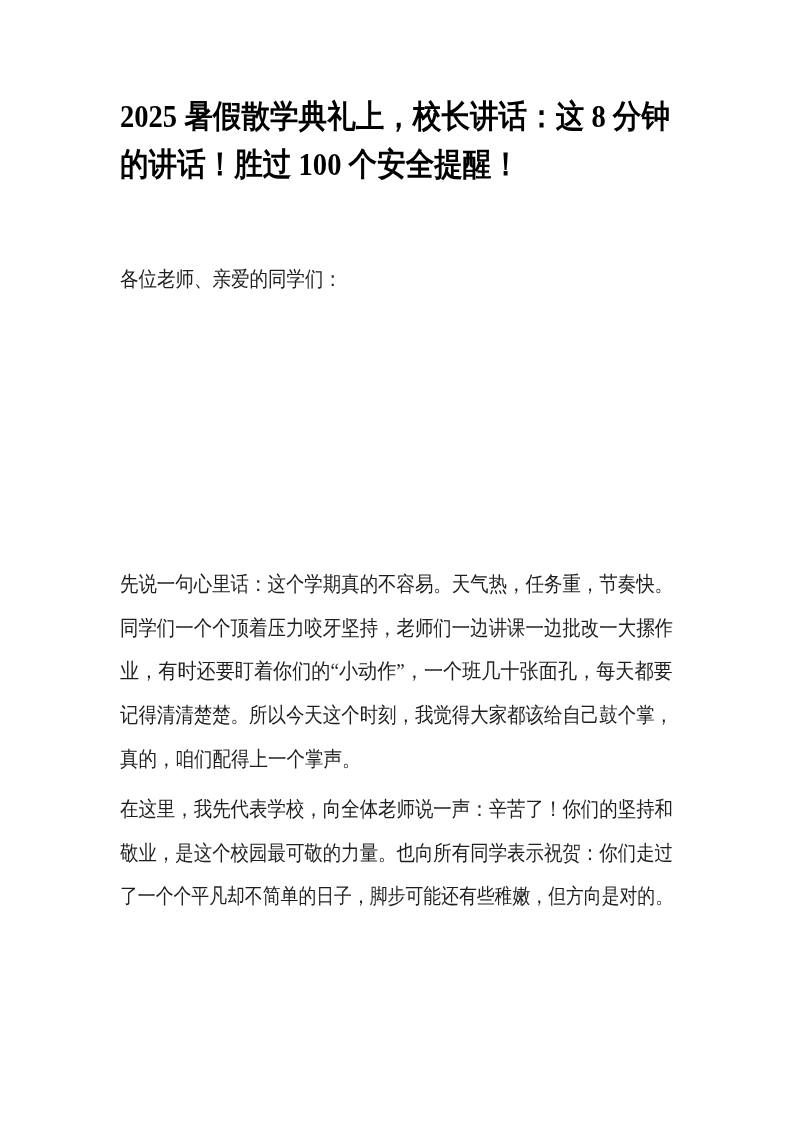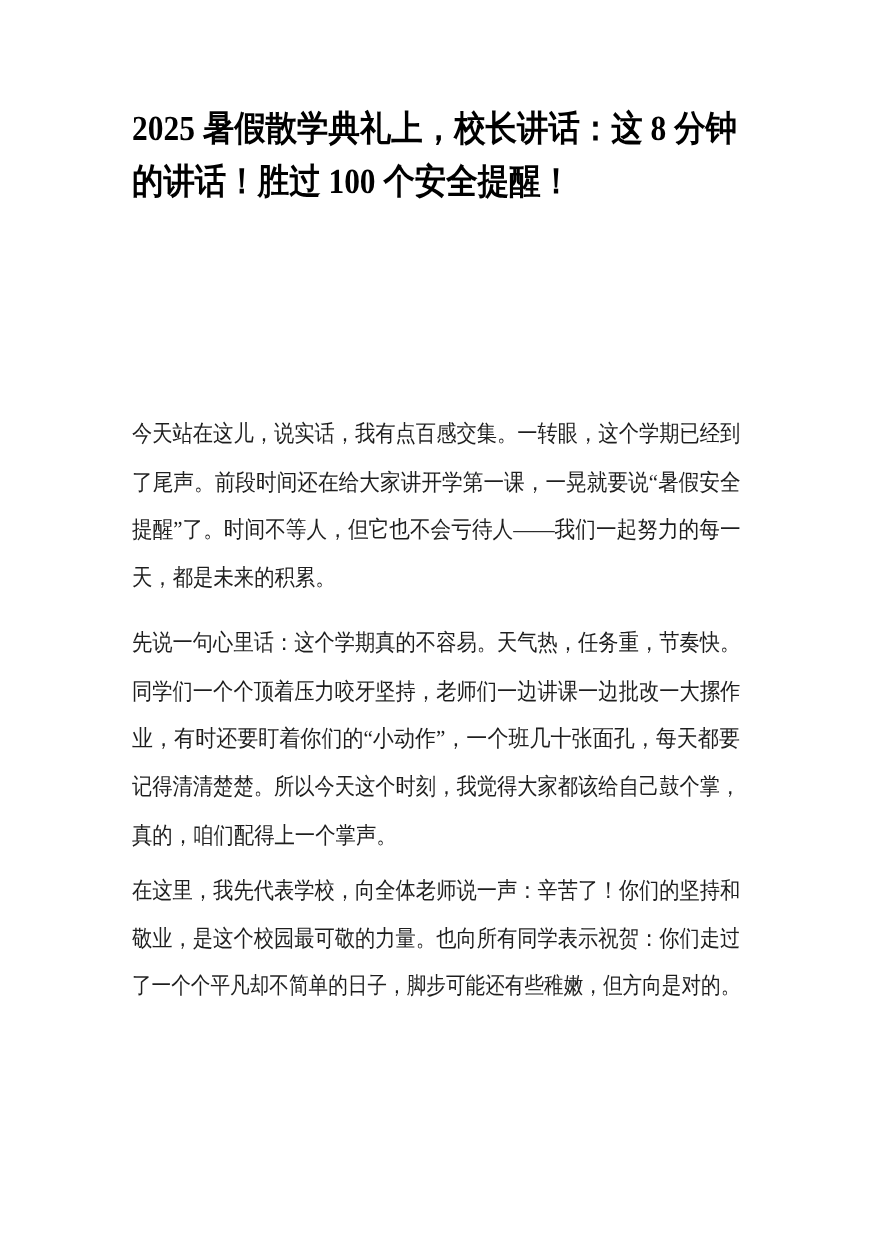--- a/index.html
+++ b/index.html
@@ -49,25 +49,22 @@
 </head>
 <body>
 
 <div class="page">
 
   <h1 class="doc-title">
     <div class="tline" style="transform: scaleX(0.892857);">2025 暑假散学典礼上，校长讲话：这 8 分钟</div>
     <div class="tline" style="transform: scaleX(0.892857);">的讲话！胜过 100 个安全提醒！</div>
   </h1>
 
-  <div class="para" style="top:373px">
-      <div class="line" style="transform: scaleX(0.877778);">今天站在这儿，说实话，我有点百感交集。一转眼，这个学期已经到</div>
-      <div class="line" style="transform: scaleX(0.894822);">了尾声。前段时间还在给大家讲开学第一课，一晃就要说“暑假安全</div>
-      <div class="line" style="transform: scaleX(0.894822);">提醒”了。时间不等人，但它也不会亏待人——我们一起努力的每一</div>
-      <div class="line" style="transform: scaleX(0.881263);">天，都是未来的积累。</div>
+  <div class="para" style="top:258px">
+      <div class="line" style="transform: scaleX(0.881263);">各位老师、亲爱的同学们：</div>
     </div>
   <div class="para" style="top:563px">
       <div class="line" style="transform: scaleX(0.877778);">先说一句心里话：这个学期真的不容易。天气热，任务重，节奏快。</div>
       <div class="line" style="transform: scaleX(0.877778);">同学们一个个顶着压力咬牙坚持，老师们一边讲课一边批改一大摞作</div>
       <div class="line" style="transform: scaleX(0.911038);">业，有时还要盯着你们的“小动作”，一个班几十张面孔，每天都要</div>
       <div class="line" style="transform: scaleX(0.877778);">记得清清楚楚。所以今天这个时刻，我觉得大家都该给自己鼓个掌，</div>
       <div class="line" style="transform: scaleX(0.881263);">真的，咱们配得上一个掌声。</div>
     </div>
   <div class="para" style="top:788px">
       <div class="line" style="transform: scaleX(0.877778);">在这里，我先代表学校，向全体老师说一声：辛苦了！你们的坚持和</div>

